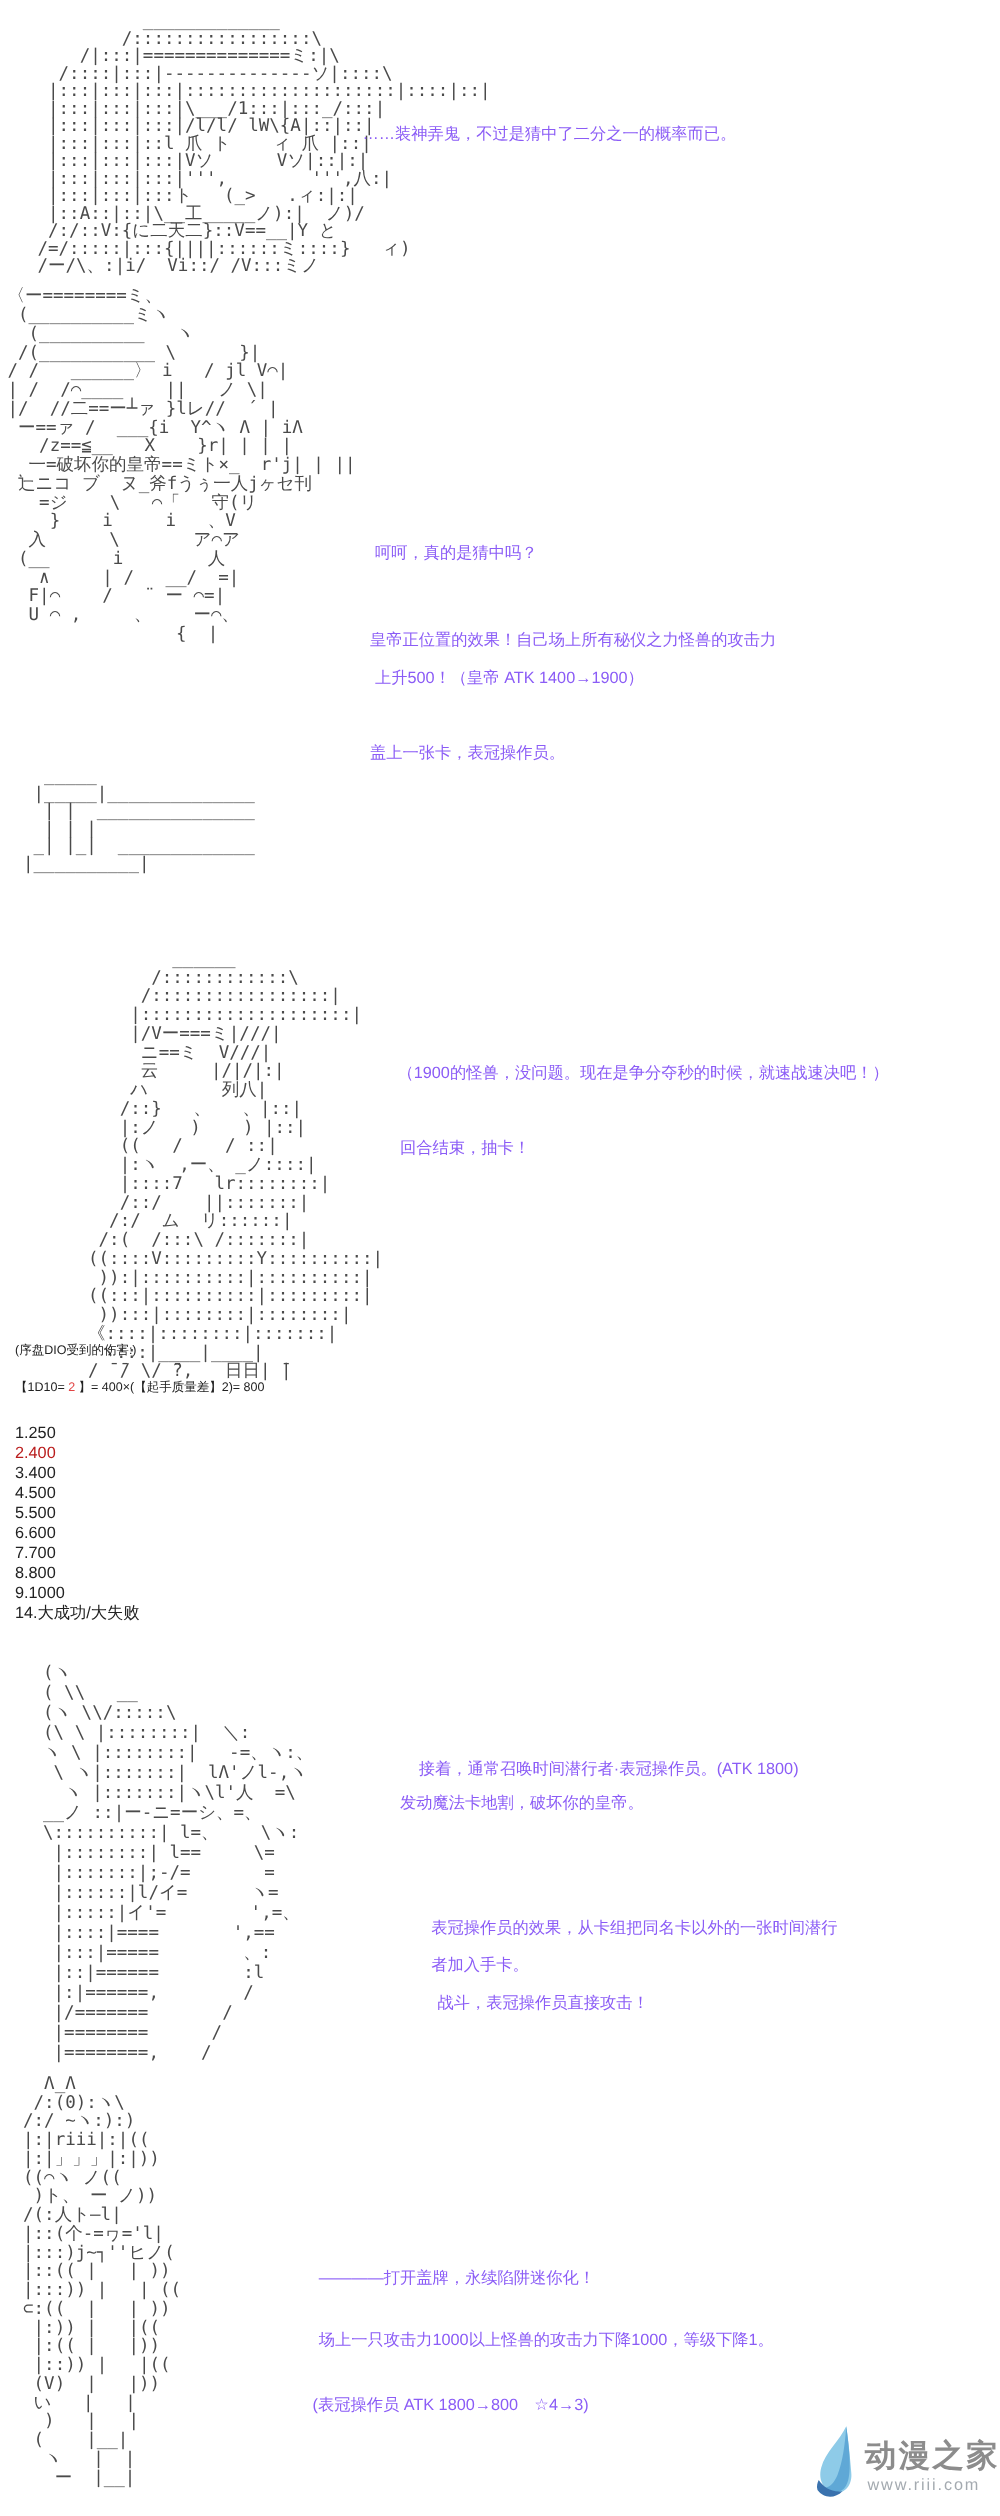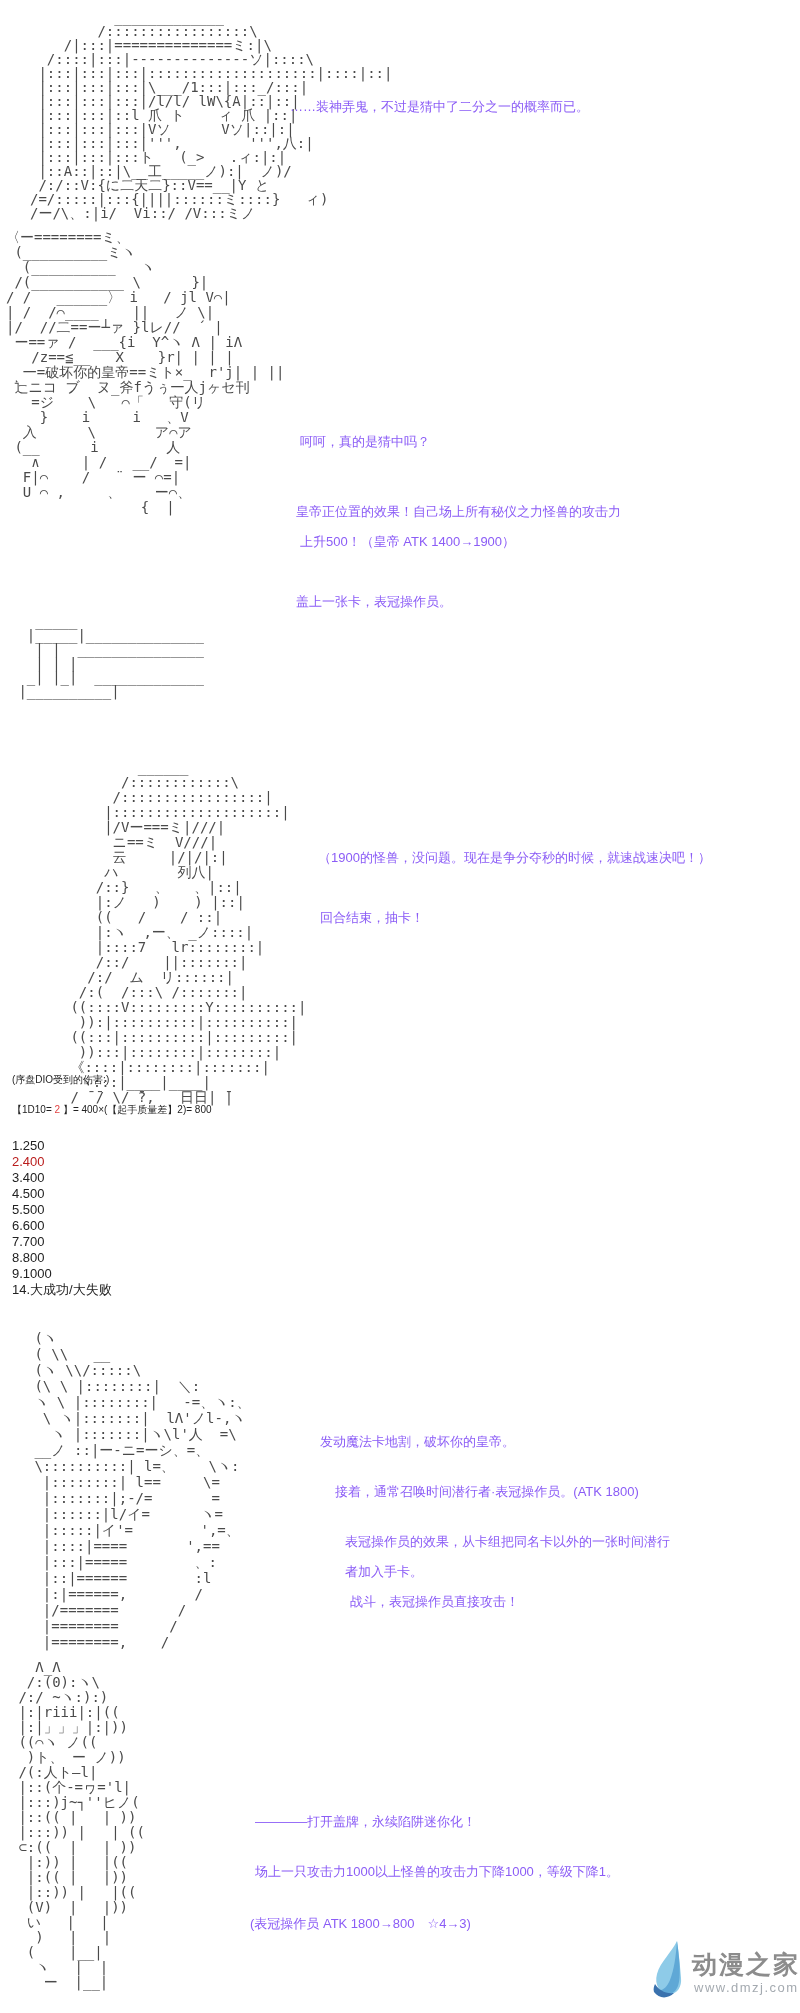--- a/index.html
+++ b/index.html
@@ -31,21 +31,21 @@
   #aa5{left:10px;top:1660px;line-height:15px;}
   
   #t1{left:290px;top:98px;}
   #t2{left:300px;top:433px;}
   #t3{left:296px;top:503px;}
   #t4{left:300px;top:533px;}
   #t5{left:296px;top:593px;}
   #t6{left:318px;top:849px;}
   #t7{left:320px;top:909px;}
   #t8{left:320px;top:1433px;}
-  #t9{left:335px;top:1483px;}
+  #t9{left:335px;top:1406px;}
   #t10{left:345px;top:1533px;}
   #t11{left:345px;top:1563px;}
   #t12{left:350px;top:1593px;}
   #t13{left:255px;top:1813px;}
   #t14{left:255px;top:1863px;}
   #t15{left:250px;top:1915px;}
   #dice-title{left:12px;top:1073px;}
   #dice-formula{left:12px;top:1103px;}
   
   #logo{position:absolute;left:650px;top:1940px;width:145px;height:62px;}
@@ -203,14 +203,14 @@
   <div>14.大成功/大失败</div>
 </div>
 
 <div id="logo">
   <svg class="flame" viewBox="0 0 38 60" xmlns="http://www.w3.org/2000/svg">
     <path d="M27 1 C22 12 10 22 7 34 C4 45 10 53 18 54 C27 55 32 47 31 38 C30 26 29 14 27 1 Z" fill="#8ecbe8"></path>
     <path d="M27 1 C26 16 24 30 20 40 C17 47 13 51 8 50 C12 55 20 56 25 51 C31 45 31 30 27 1 Z" fill="#5fa8d6"></path>
     <path d="M5 44 C9 50 15 54 24 53 C18 59 9 59 4 52 C3 49 4 46 5 44 Z" fill="#3a72ae"></path>
   </svg>
   <div class="brand">动漫之家</div>
-  <div class="url">www.dmzj.com</div>
+  <div class="url">www.riii.com</div>
 </div>
 
 </body></html>

